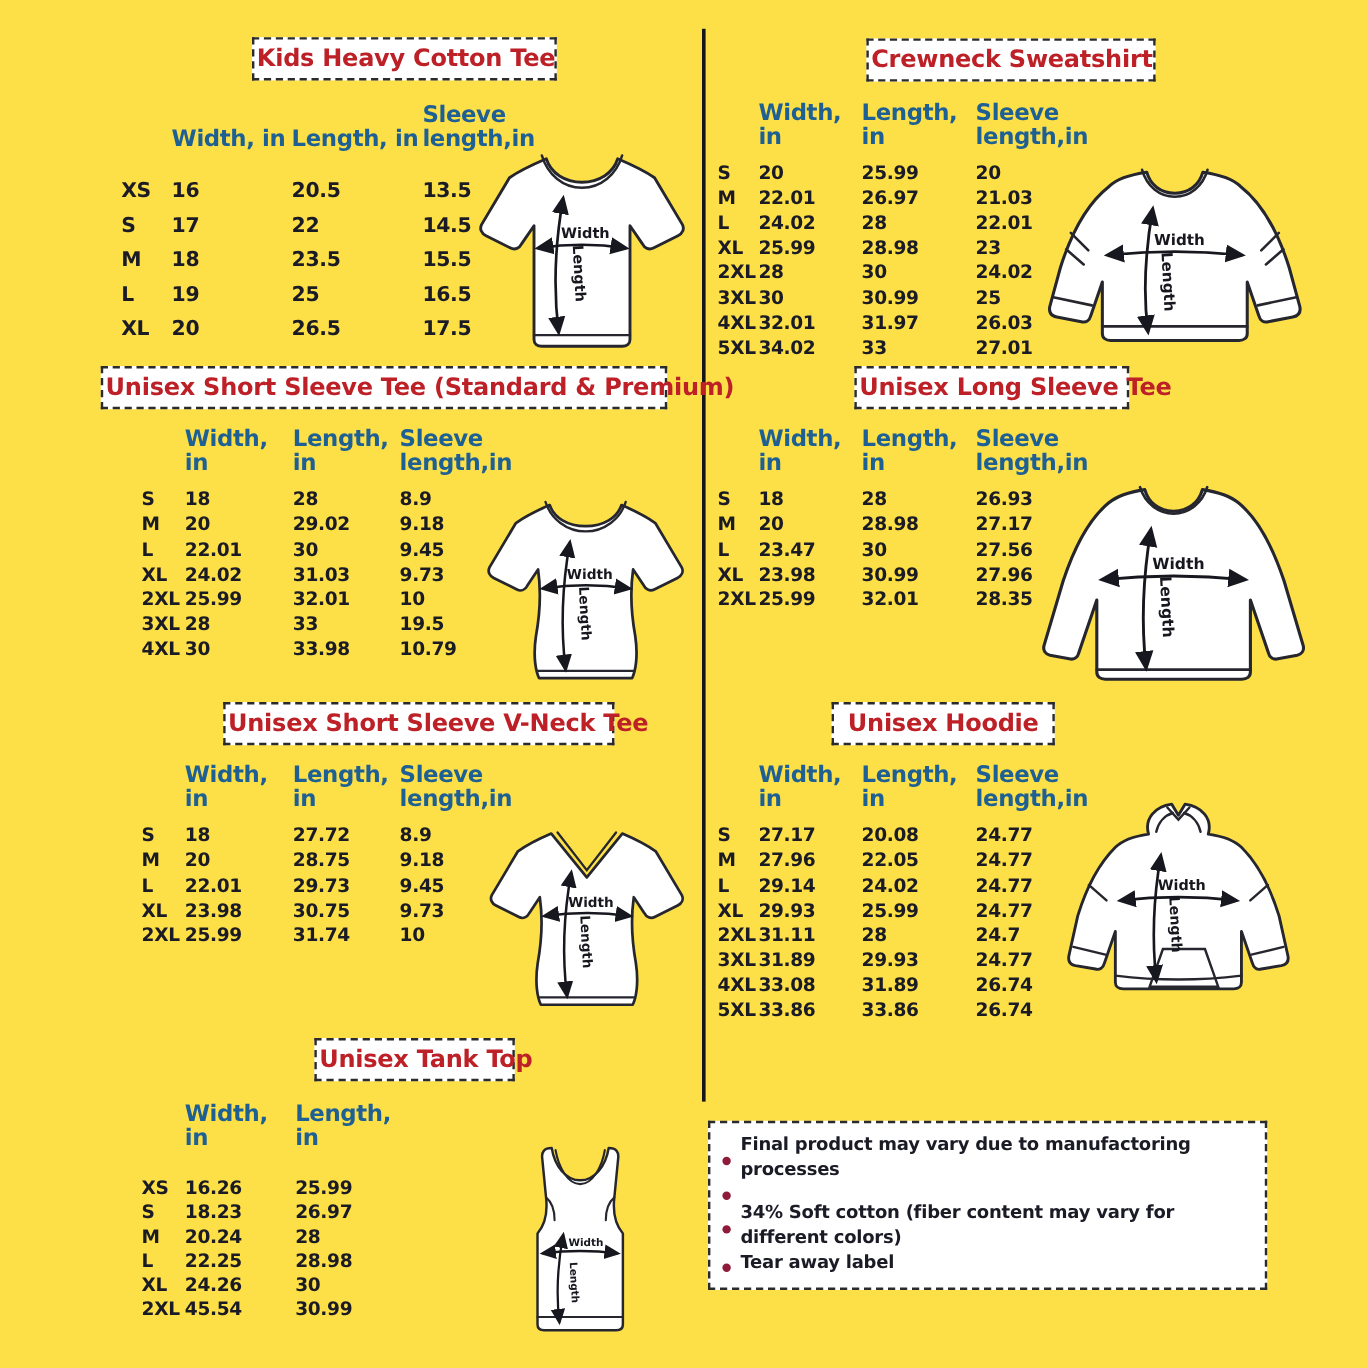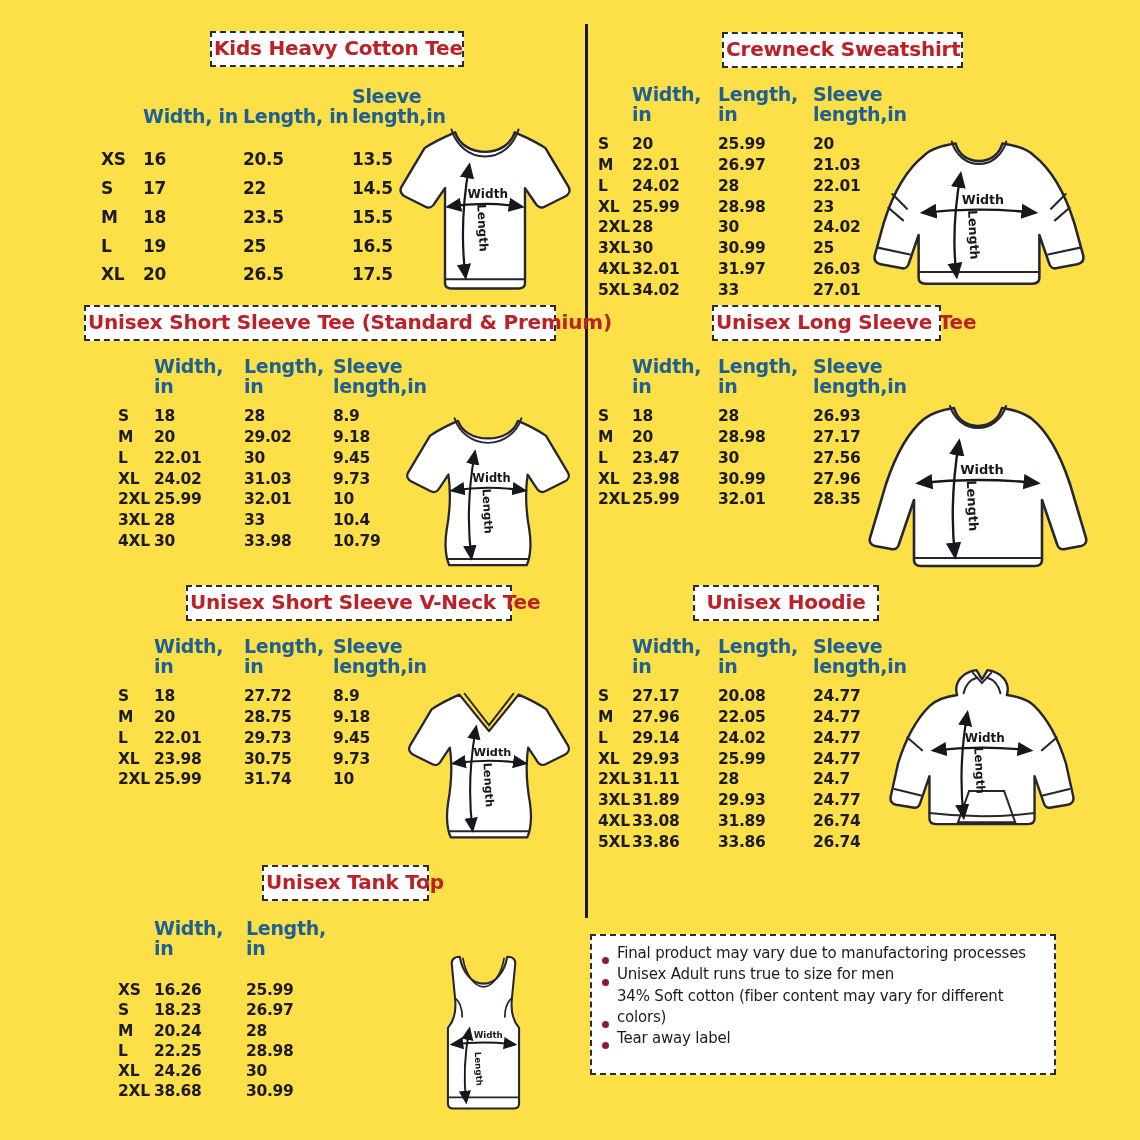--- a/index.html
+++ b/index.html
@@ -16,21 +16,21 @@
   .rows{display:grid;grid-template-columns:var(--c);grid-auto-rows:var(--rh);line-height:1.15;}
   .illus{position:absolute;}
   .illus .garment{fill:#ffffff;stroke:#26262e;stroke-width:2.6;stroke-linejoin:round;stroke-linecap:round;}
   .illus .detail{fill:none;stroke:#26262e;stroke-width:2.2;stroke-linecap:round;}
   .illus .arrow{fill:none;stroke:#17171f;stroke-width:2.4;stroke-linecap:round;}
   .illus text{font:700 13px "DejaVu Sans",sans-serif;fill:#17171f;}
   .illus text.small{font-size:11px;}
   #divider{position:absolute;left:585px;top:24px;width:3px;height:894px;background:#15151a;}
   #notes{position:absolute;box-sizing:border-box;left:590px;top:934px;width:466px;height:141px;
          border:2px dashed #2b2b2b;background:#fff;padding:7px 10px 6px 10px;}
-  .note{display:flex;gap:8px;align-items:flex-end;font-size:15px;font-weight:400;
+  .note{display:flex;gap:8px;align-items:center;font-size:15px;font-weight:700;
         letter-spacing:-0.2px;line-height:21.3px;color:#1b1b26;}
   .dot{flex:0 0 auto;width:7px;height:7px;border-radius:50%;background:#8e1b3a;margin-top:7px;}
 </style>
 </head>
 <body>
 
 <div id="page">
 
   <div id="divider"></div>
 
@@ -183,21 +183,21 @@
           <span class="val">24.02</span>
           <span class="val">31.03</span>
           <span class="val">9.73</span>
           <span class="sz">2XL</span>
           <span class="val">25.99</span>
           <span class="val">32.01</span>
           <span class="val">10</span>
           <span class="sz">3XL</span>
           <span class="val">28</span>
           <span class="val">33</span>
-          <span class="val">10.4</span>
+          <span class="val">19.5</span>
           <span class="sz">4XL</span>
           <span class="val">30</span>
           <span class="val">33.98</span>
           <span class="val">10.79</span>
         </div>
     </div>
     <svg class="illus" style="left:400px;top:398px" width="176" height="176" viewBox="0 0 200 200">
       <defs>
           <marker id="a3" markerWidth="8" markerHeight="8" viewBox="0 0 10 10" refX="7" refY="5" orient="auto-start-reverse">
             <path d="M0,1 L9,5 L0,9 Z" fill="#17171f"></path>
@@ -405,21 +405,21 @@
           <span class="sz">M</span>
           <span class="val">20.24</span>
           <span class="val">28</span>
           <span class="sz">L</span>
           <span class="val">22.25</span>
           <span class="val">28.98</span>
           <span class="sz">XL</span>
           <span class="val">24.26</span>
           <span class="val">30</span>
           <span class="sz">2XL</span>
-          <span class="val">38.68</span>
+          <span class="val">45.54</span>
           <span class="val">30.99</span>
         </div>
     </div>
     <svg class="illus" style="left:436px;top:952px" width="95" height="166" viewBox="0 0 120 210">
       <defs>
           <marker id="a7" markerWidth="8" markerHeight="8" viewBox="0 0 10 10" refX="7" refY="5" orient="auto-start-reverse">
             <path d="M0,1 L9,5 L0,9 Z" fill="#17171f"></path>
           </marker>
         </defs>
       <path class="garment" d="M30,6 C22,6 19,10 20,17 L24,58 C26,76 22,88 15,96 L15,192 C15,196 18,198 22,198 L98,198 C102,198 105,196 105,192 L105,96 C98,88 94,76 96,58 L100,17 C101,10 98,6 90,6 C87,25 75,40 60,40 C45,40 33,25 30,6 Z"></path>
@@ -435,21 +435,20 @@
   </section>
 
   <div id="notes">
     <div>
         <div class="note">
           <span class="dot"></span>
           <span>Final product may vary due to manufactoring processes</span>
         </div>
         <div class="note">
           <span class="dot"></span>
-          <span>Unisex Adult runs true to size for men</span>
         </div>
         <div class="note">
           <span class="dot"></span>
           <span>34% Soft cotton (fiber content may vary for different colors)</span>
         </div>
         <div class="note">
           <span class="dot"></span>
           <span>Tear away label</span>
         </div>
       </div>

